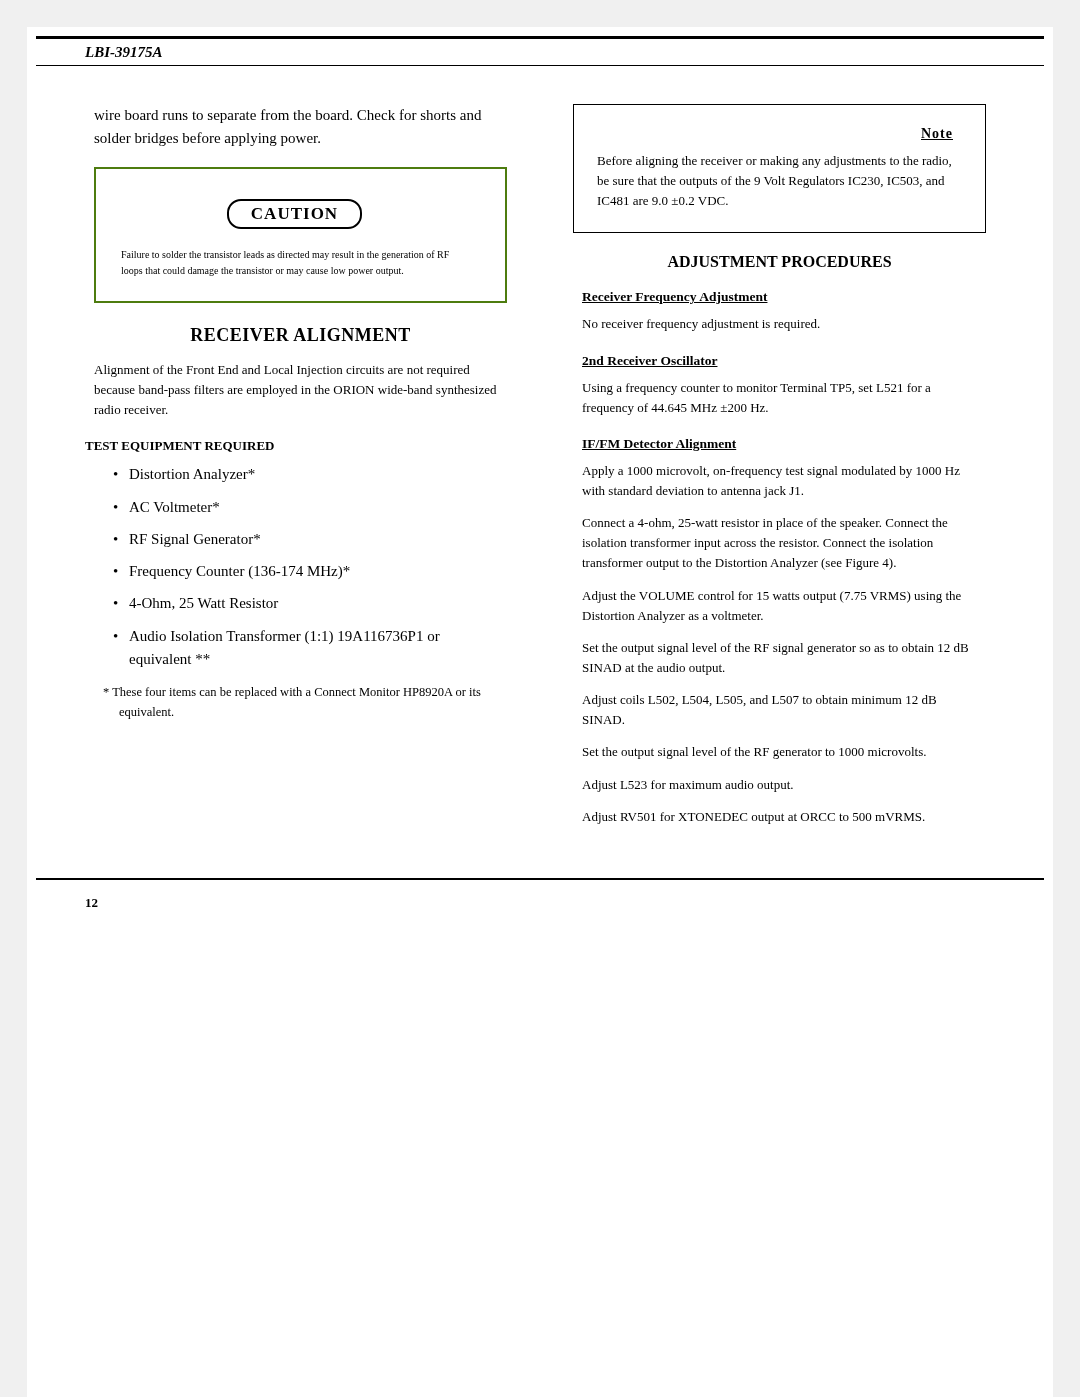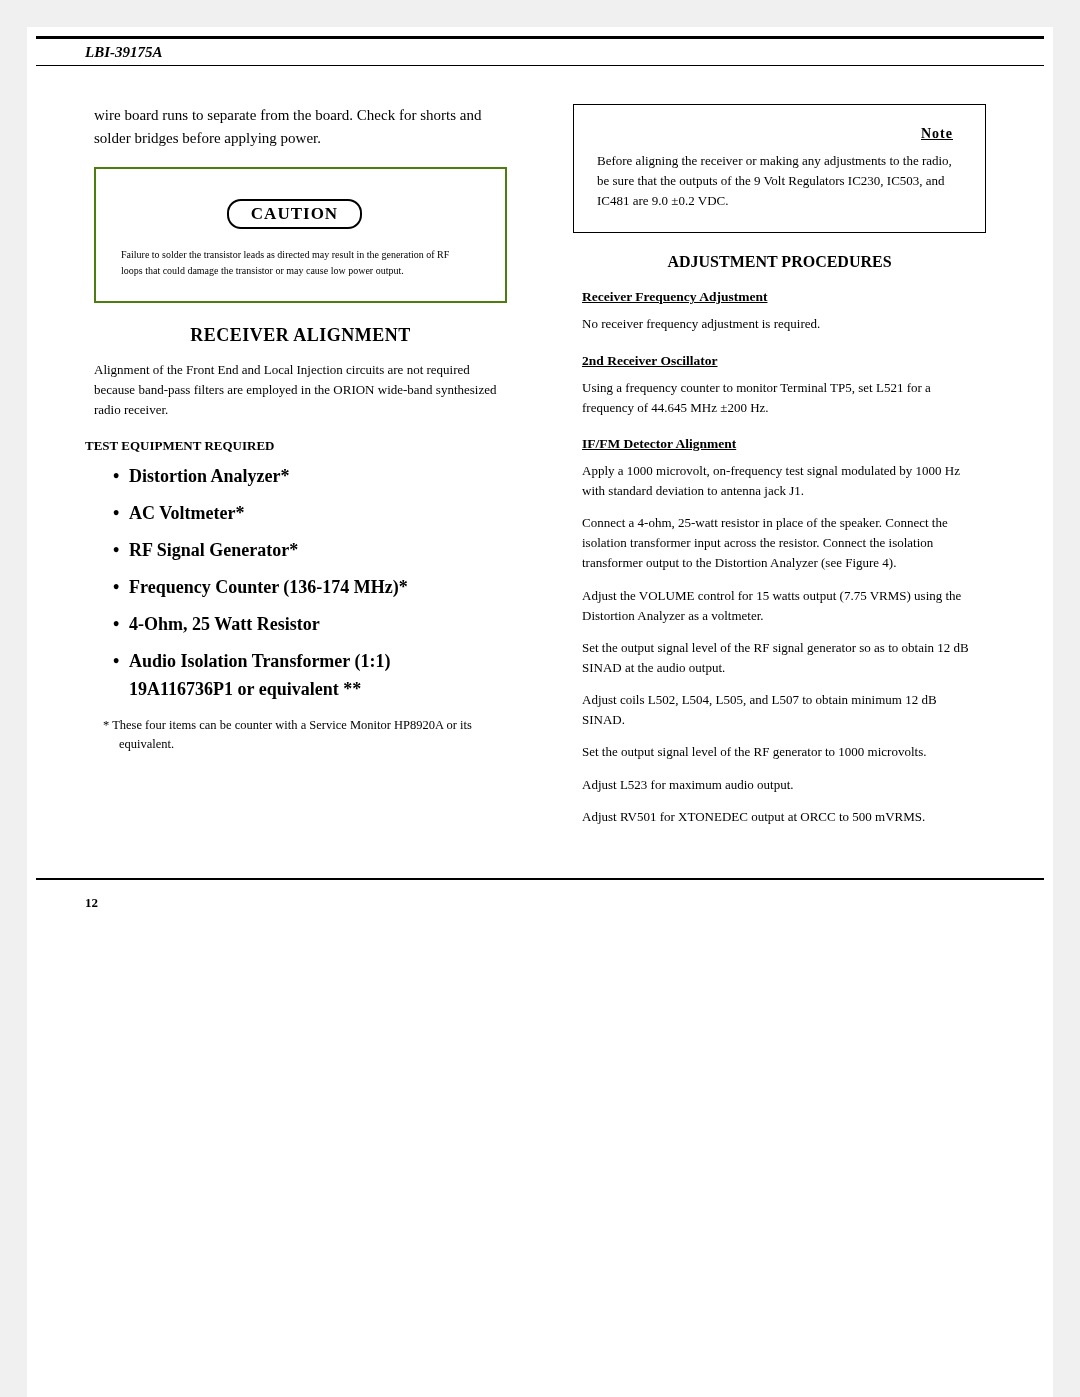--- a/index.html
+++ b/index.html
@@ -110,26 +110,25 @@
     }
 
     
     .bullet-list {
       list-style: none;
       padding-left: 10px;
       margin-bottom: 12px;
     }
 
     .bullet-list li {
-      font-size: 18px;
+      font-size: 15px;
       line-height: 1.55;
       margin-bottom: 6px;
       padding-left: 16px;
       position: relative;
-      font-weight: bold;
     }
 
     .bullet-list li::before {
       content: '•';
       position: absolute;
       left: 0;
     }
 
     
     .footnote-text {
@@ -223,21 +222,21 @@
       <ul class="bullet-list">
       <li>Distortion Analyzer*</li>
           <li>AC Voltmeter*</li>
           <li>RF Signal Generator*</li>
           <li>Frequency Counter (136-174 MHz)*</li>
           <li>4-Ohm, 25 Watt Resistor</li>
           <li>Audio Isolation Transformer (1:1) 19A116736P1 or equivalent **</li>
         </ul>
 
       <div>
-      <p class="footnote-text">*  These four items can be counter with a Service Monitor HP8920A or its equivalent.</p>
+      <p class="footnote-text">*  These four items can be replaced with a Connect Monitor HP8920A or its equivalent.</p>
         </div>
 
     </div>
 
     <div class="right-col">
 
       <div class="note-box">
         <div class="note-label-wrap">
           <span class="note-label">Note</span>
         </div>

